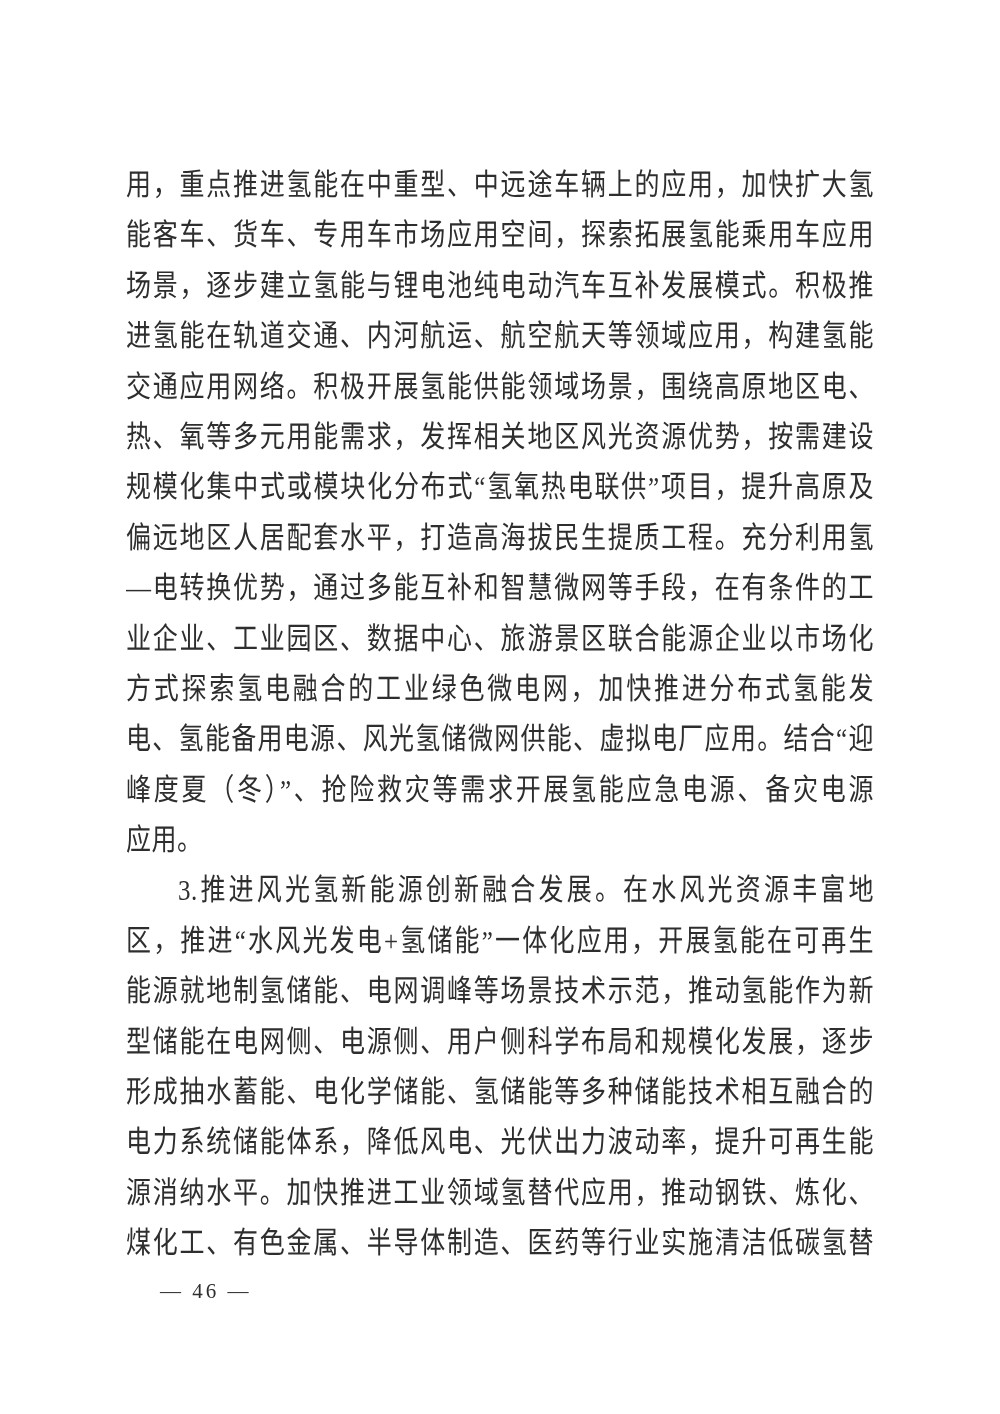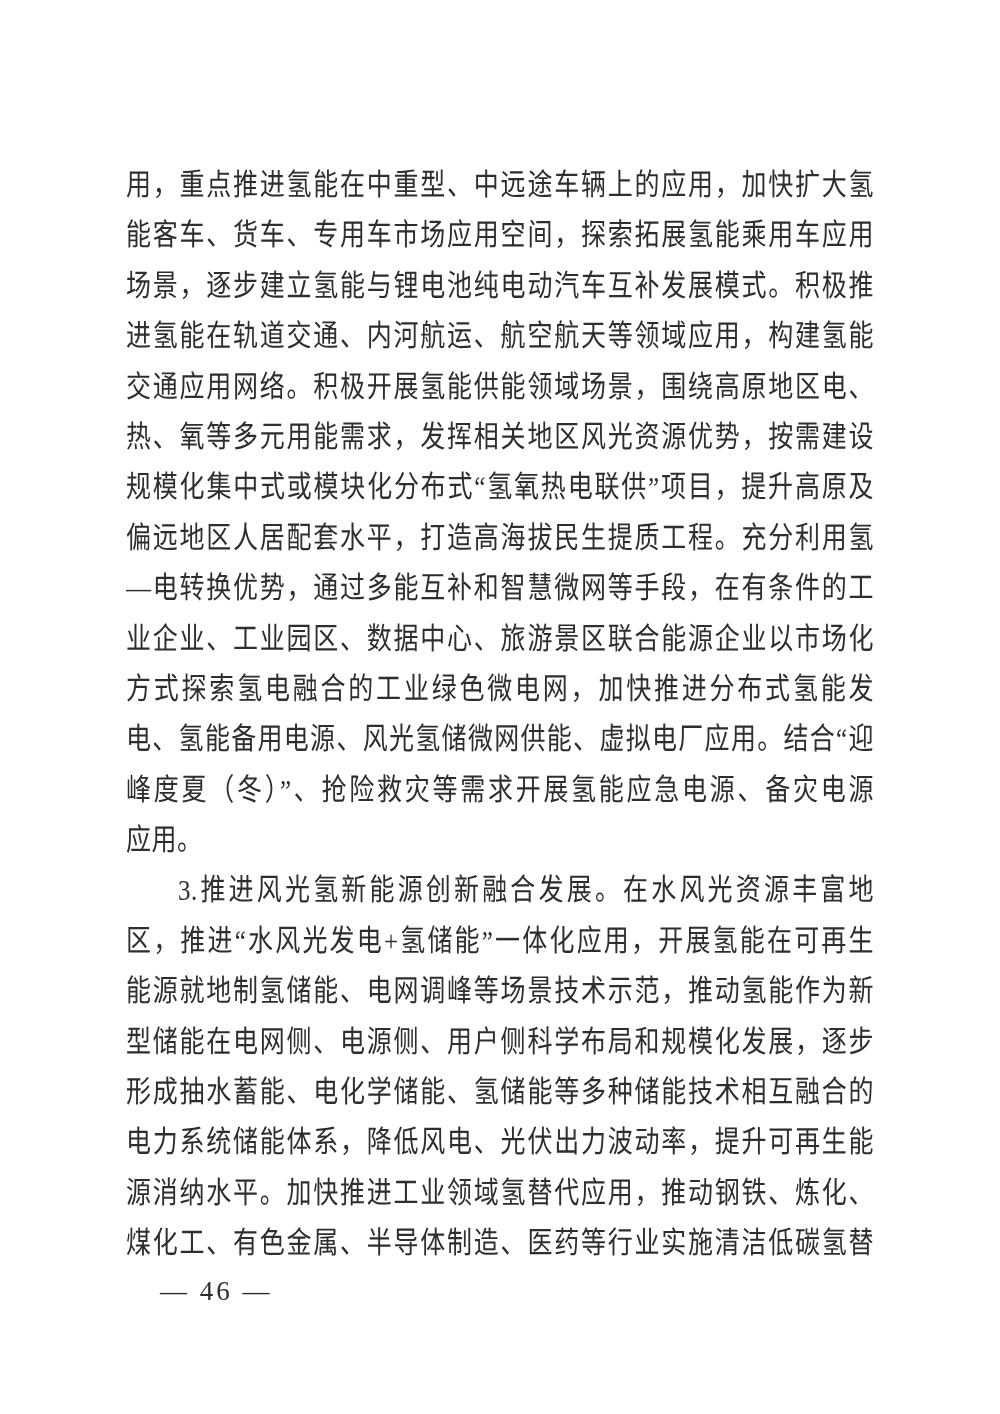--- a/index.html
+++ b/index.html
@@ -38,21 +38,21 @@
     text-indent: 52px;
   }
   .line.para-end {
     text-align: left;
     text-align-last: left;
   }
   .footer {
     position: absolute;
     top: 1266px;
     left: 160px;
-    font-size: 27px;
+    font-size: 21px;
     line-height: 50px;
     letter-spacing: 3px;
     color: #2e2e2e;
   }
 </style>
 </head>
 <body>
 
 <div class="page">
   <div class="doc-body">

